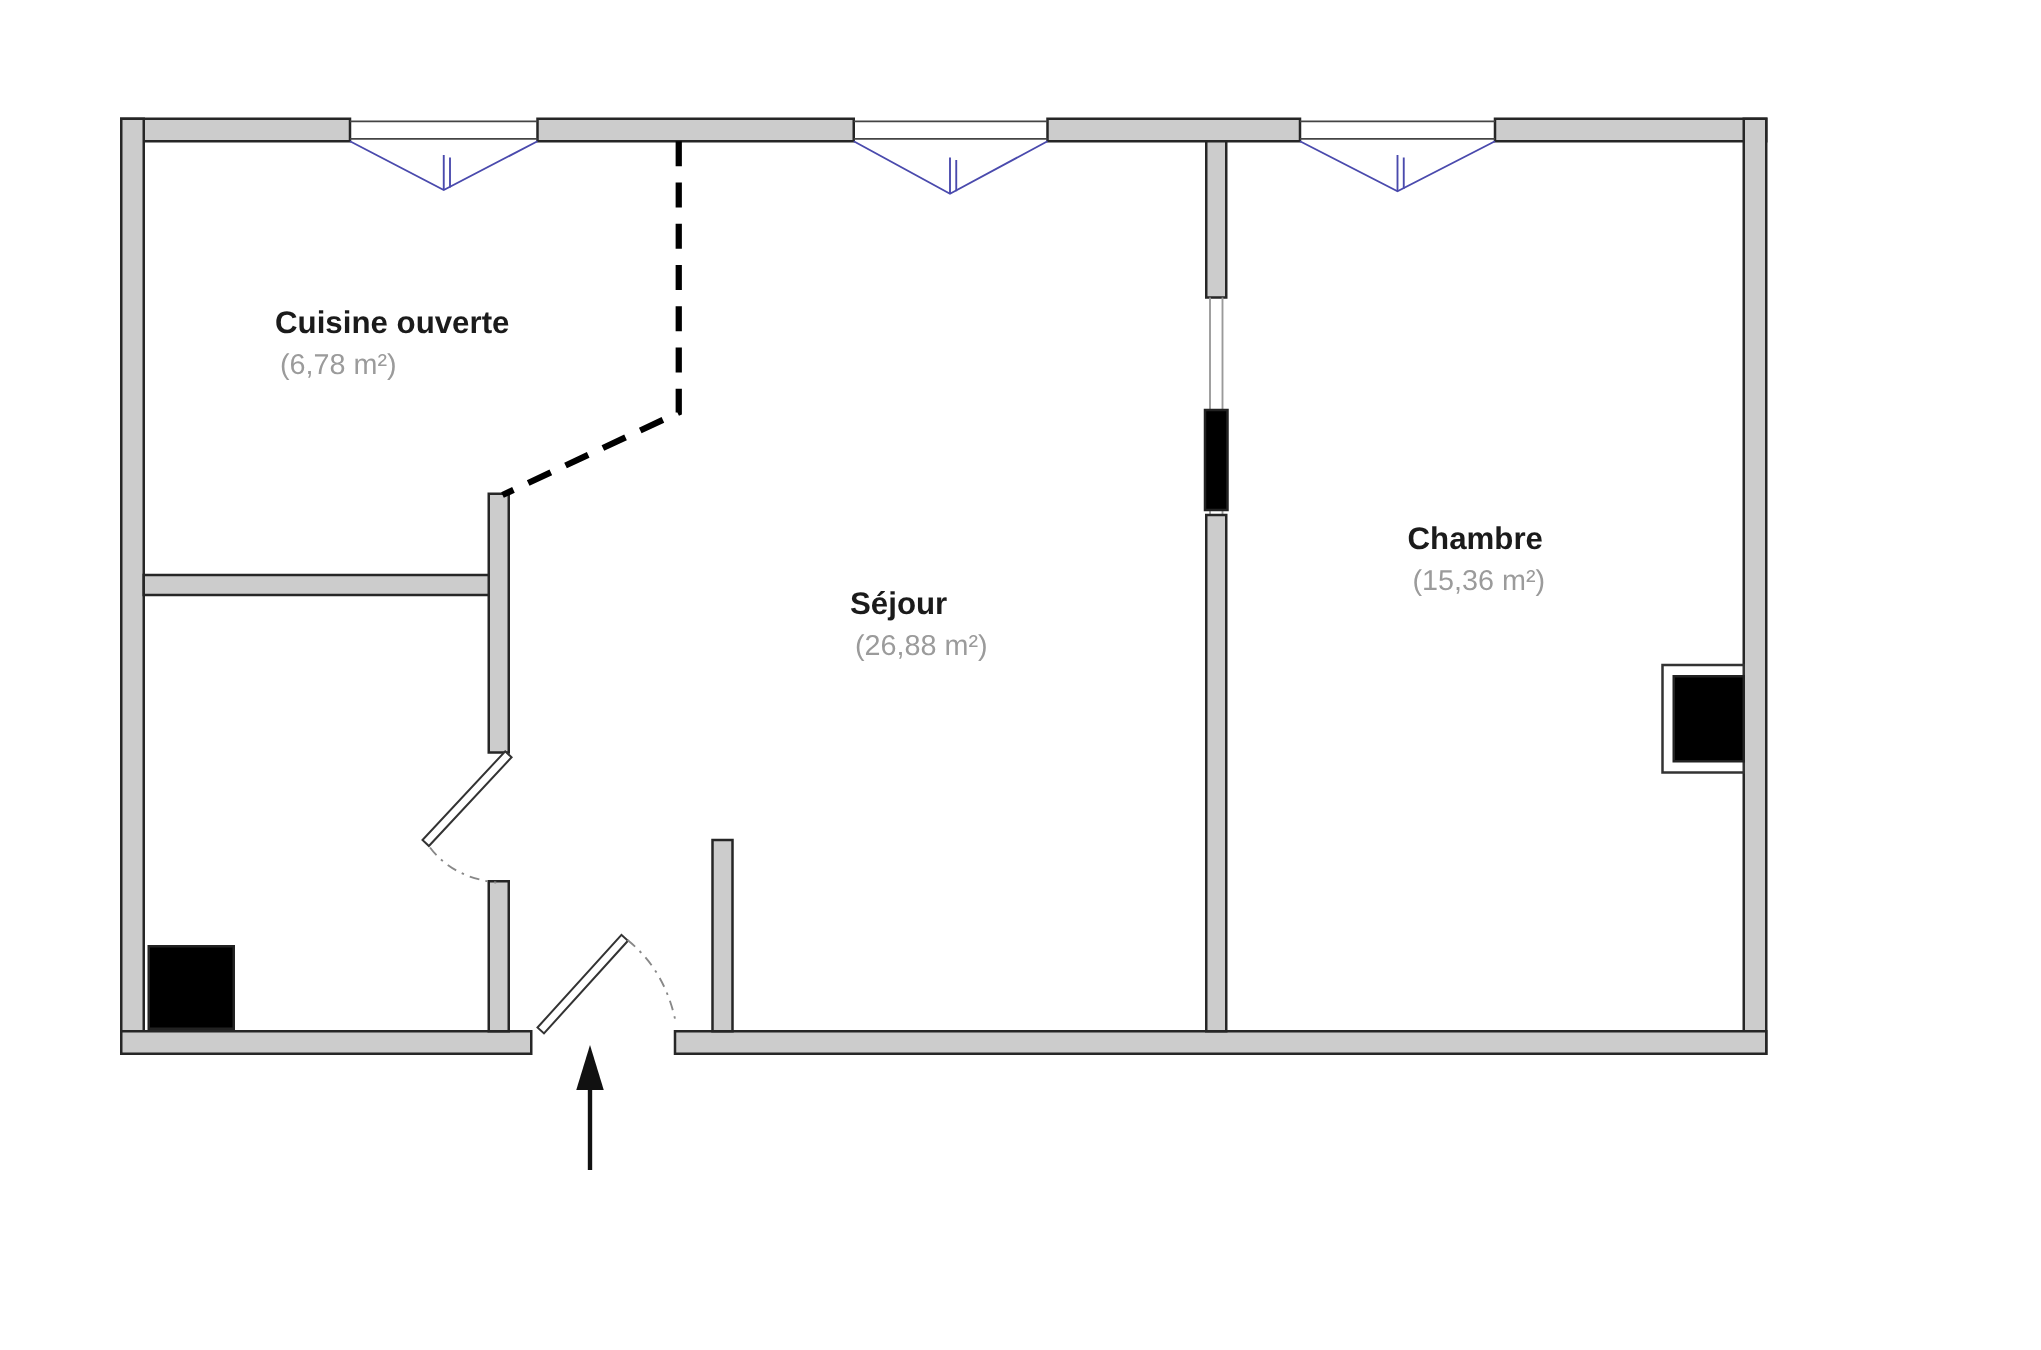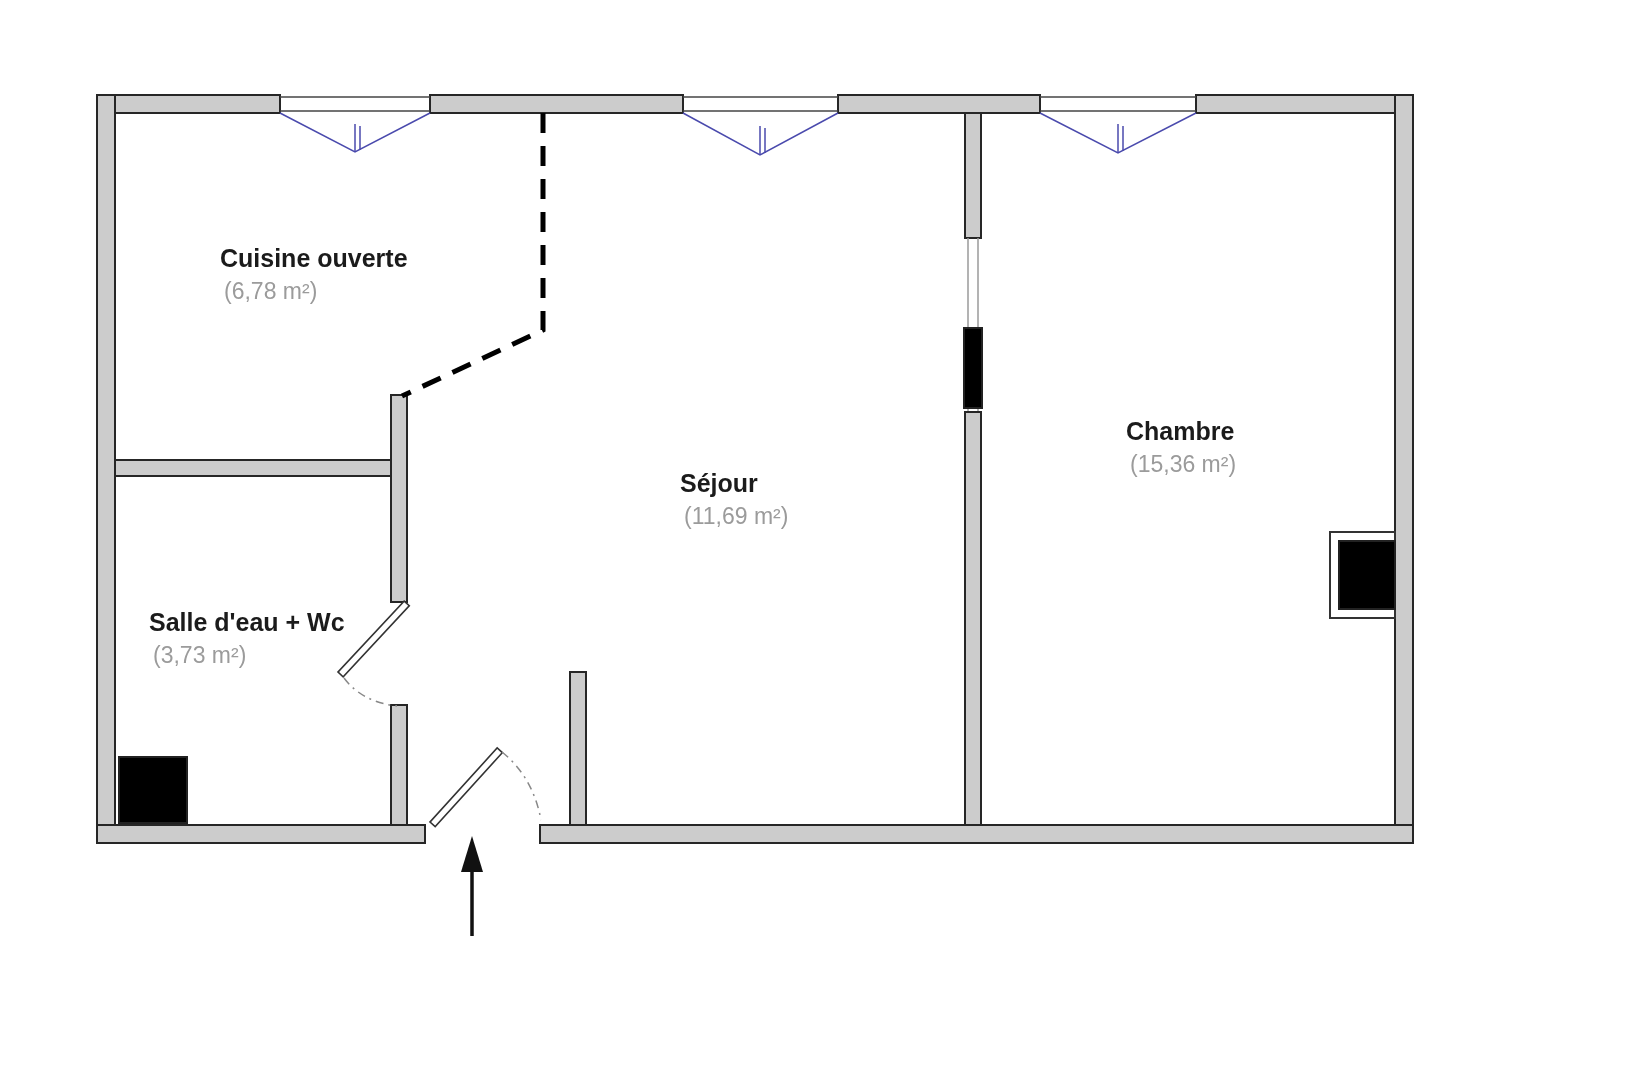--- a/index.html
+++ b/index.html
@@ -108,26 +108,22 @@
     </g>
   </svg>
 
   <div class="room-label" style="left:220px; top:243px;">
     <div class="room-name">Cuisine ouverte</div>
     <div class="room-area">(6,78 m²)</div>
   </div>
 
   <div class="room-label" style="left:680px; top:468px;">
     <div class="room-name">Séjour</div>
-    <div class="room-area">(11,69 m²)</div>
+    <div class="room-area">(26,88 m²)</div>
   </div>
 
   <div class="room-label" style="left:1126px; top:416px;">
     <div class="room-name">Chambre</div>
     <div class="room-area">(15,36 m²)</div>
   </div>
 
-  <div class="room-label" style="left:149px; top:607px;">
-    <div class="room-name">Salle d'eau + Wc</div>
-    <div class="room-area">(3,73 m²)</div>
-  </div>
 
 </div>
 
 </body></html>

